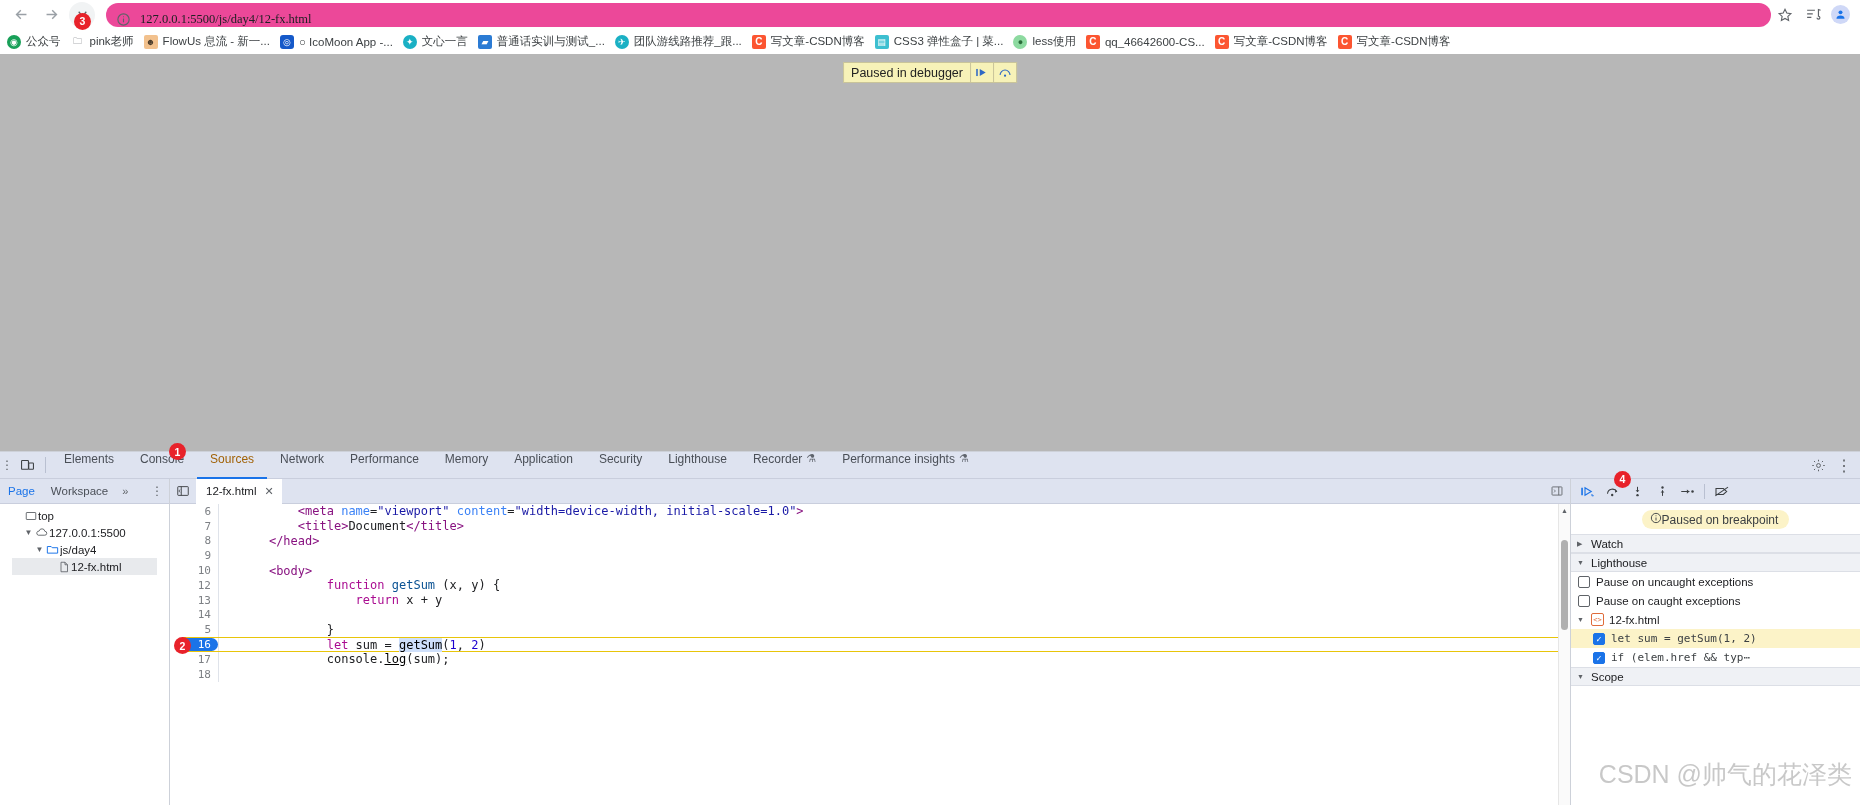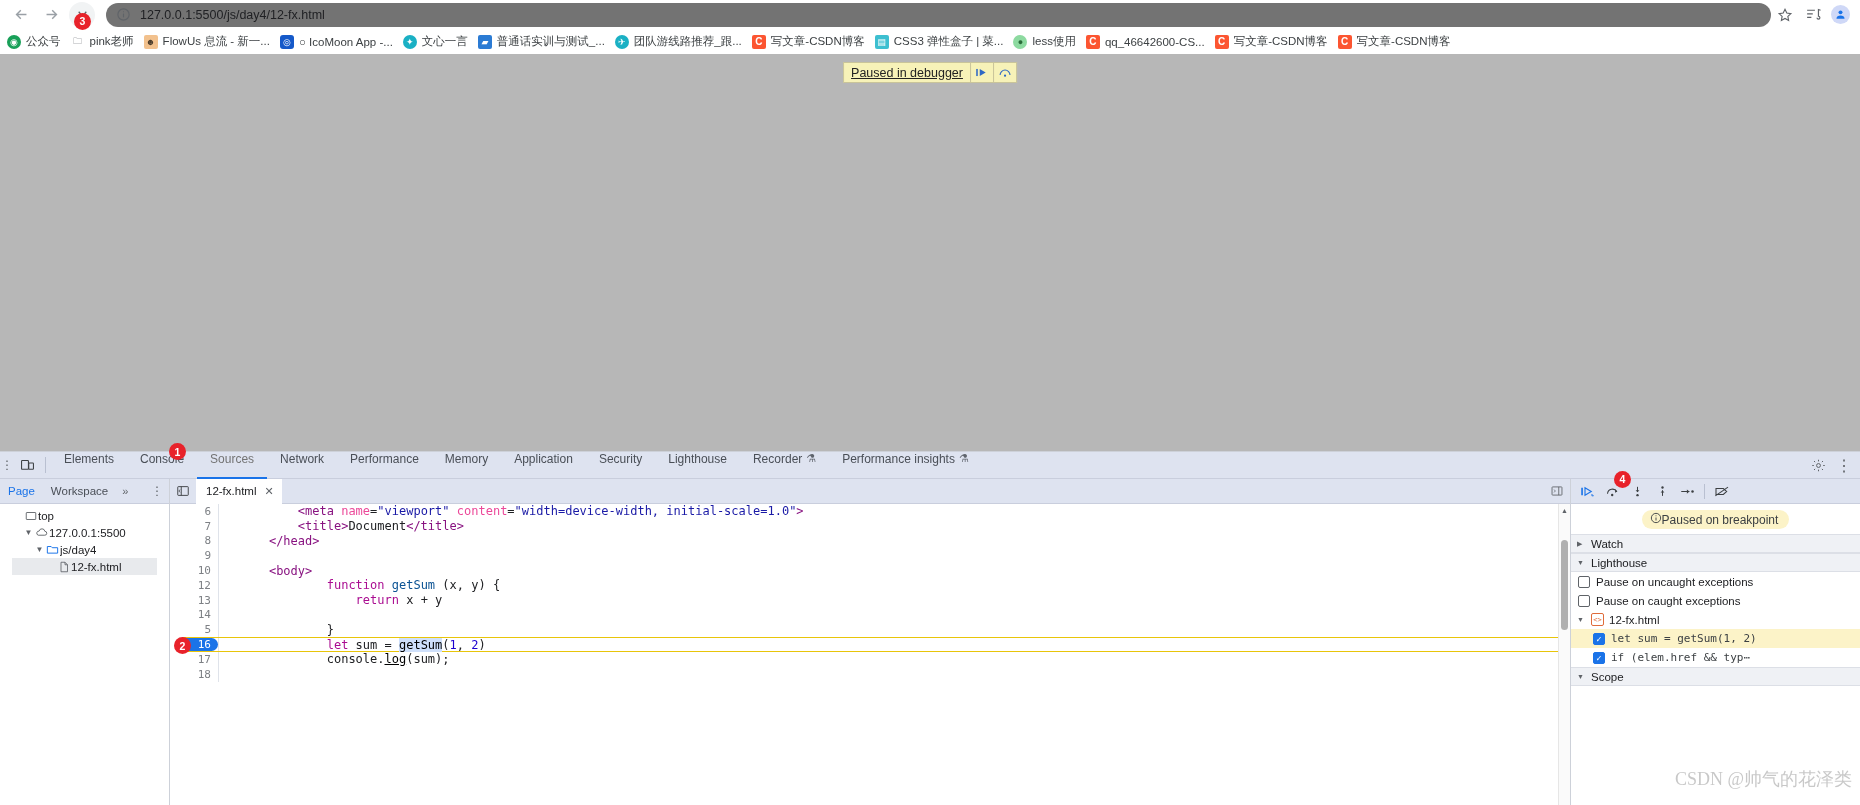--- a/index.html
+++ b/index.html
@@ -32,26 +32,27 @@
     width: 26px; height: 26px; border-radius: 50%;
     background: #f1f3f4;
     display: flex; align-items: center; justify-content: center;
     color: #5f6368;
     position: absolute; left: 3px; top: 0;
   }
   .omnibox {
     flex: 1 1 auto;
     height: 24px;
     margin-left: 8px;
-    background: #737373;
+    background: #ec4899;
     border-radius: 13px;
     display: flex;
-    align-items: center;
+    align-items: flex-end;
     padding: 0 10px;
     min-width: 0;
+    font-family: Liberation Serif, serif;
   }
   .omnibox .info-icon {
     width: 15px; height: 15px;
     flex: 0 0 auto;
     margin-right: 9px;
     color: #5f6368;
   }
   .omnibox .url {
     font-size: 12.5px;
     color: #202124;
@@ -148,21 +149,20 @@
     background: #f7f2b8;
     border: 1px solid #c9c49a;
     height: 21px;
     font-size: 12.5px;
     color: #222;
   }
   .paused-overlay .po-text {
     display: flex; align-items: center;
     padding: 0 7px;
     white-space: nowrap;
-    text-decoration: underline;
   }
   .paused-overlay .po-btn {
     width: 23px;
     display: flex; align-items: center; justify-content: center;
     border-left: 1px solid #c9c49a;
     color: #2f68c4;
   }
 
   
   .devtools {
@@ -197,21 +197,21 @@
   .dt-tab {
     font-size: 12px;
     color: #4a4f57;
     padding: 0 13px;
     height: 27px;
     display: flex; 
     gap: 4px;
     flex: 0 0 auto;
     white-space: nowrap;
   }
-  .dt-tab.active { color: #737373; box-shadow: inset 0 -2px 0 #1a73e8; }
+  .dt-tab.active { color: #a16207; box-shadow: inset 0 -2px 0 #1a73e8; }
   .dt-tab .flask { font-size: 11px; opacity: .85; }
   .dt-tabbar-right {
     margin-left: auto;
     display: flex; align-items: center;
     flex: 0 0 auto;
     padding-right: 3px;
   }
   .dt-tabbar-right .dt-ico {
     width: 26px; height: 24px;
     display: flex; align-items: center; justify-content: center;
@@ -315,21 +315,21 @@
   .code-line.bp .ln {
     background: #1a73e8;
     color: #fff;
     border-radius: 0 8px 8px 0;
   }
   .gutter-gap { width: 22px; flex: 0 0 auto; border-left: 1px solid #dfe3ea; height: 100%; }
   .code-txt { flex: 1 1 auto; overflow: hidden; }
 
   
   .tg  { color: #881280; }     
-  .at  { color: #ec4899; }     
+  .at  { color: #3b82f6; }     
   .av  { color: #1a1aa6; }     
   .pl  { color: #202124; }     
   .kw  { color: #aa0d91; }     
   .fn  { color: #0b5394; }     
   .num { color: #1c00cf; }
   .sel { background: #cfe0fb; }
   .ul  { text-decoration: underline; }
 
   .code-scroll-v {
     width: 12px;
@@ -428,26 +428,26 @@
     font-size: 11px; color: #3c4043;
     gap: 6px; padding-left: 22px;
     white-space: nowrap; overflow: hidden;
   }
   .bp-item.hl { background: #fcf3c8; }
 
   
   .watermark {
     position: absolute;
     right: 8px; bottom: 14px;
-    font-size: 18px;
+    font-size: 25px;
     color: rgba(125,125,125,0.42);
     white-space: nowrap;
     pointer-events: none;
     z-index: 50;
-    font-family: Liberation Serif, serif;
+    font-family: Liberation Sans, sans-serif;
   }
 </style>
 </head>
 <body>
 
 <div class="browser-toolbar">
   <div class="nav-btn">
     <svg width="17" height="17" viewBox="0 0 24 24" fill="none" stroke="currentColor" stroke-width="2">
       <path d="M19 12H5M11 6l-6 6 6 6"></path>
       </svg>

